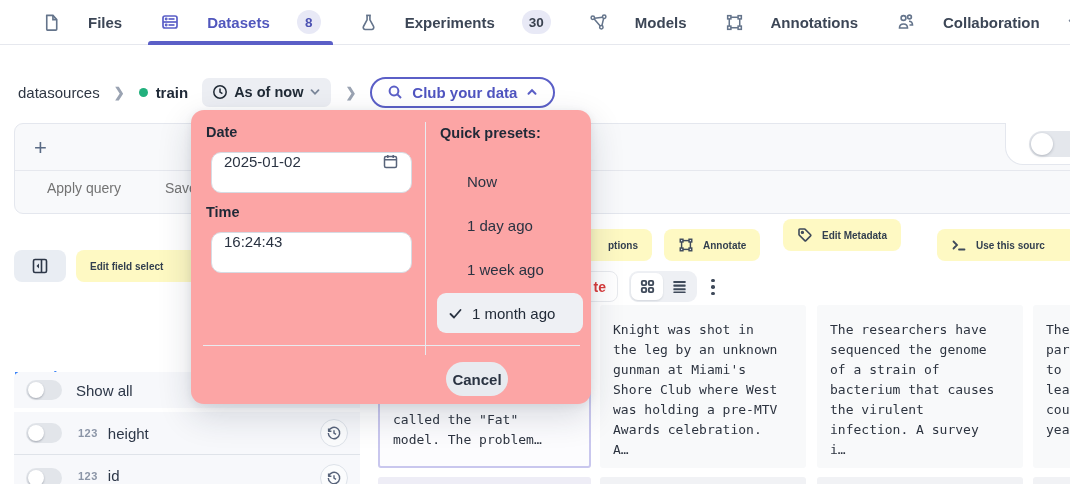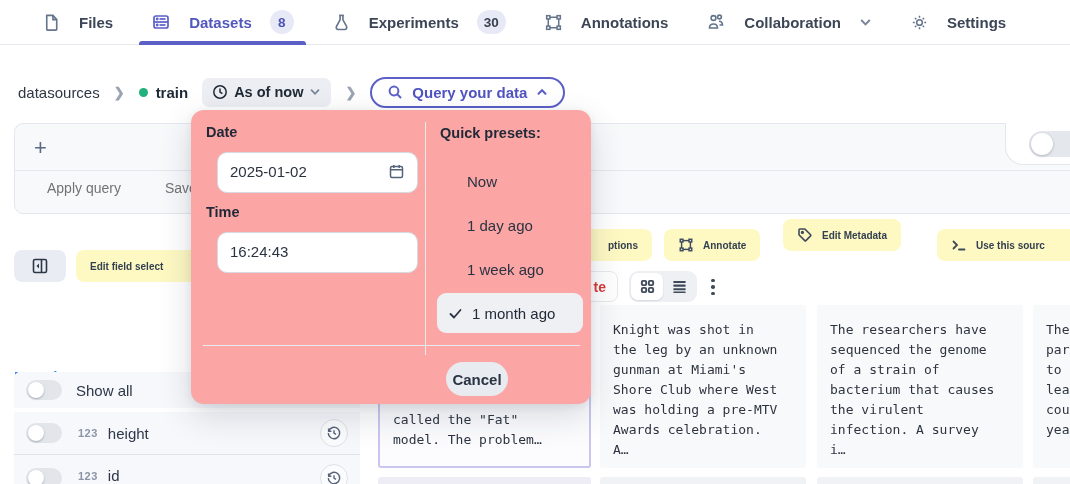--- a/index.html
+++ b/index.html
@@ -4,21 +4,21 @@
 <style>
   * { margin:0; padding:0; box-sizing:border-box; }
   html,body { width:1070px; height:484px; overflow:hidden; background:#fff;
     font-family:"Liberation Sans", sans-serif; color:#28303e; }
   .abs { position:absolute; }
   svg { display:block; }
 
   
   .nav { position:absolute; left:0; top:0; width:1070px; height:45px; background:#fff;
     border-bottom:1px solid #e6e8ee; display:flex; align-items:center; gap:38px; padding-left:42px; z-index:20; }
-  .nav-item { display:flex; align-items:center; gap:18px; height:44px; position:relative;
+  .nav-item { display:flex; align-items:center; gap:27px; height:44px; position:relative;
     font-size:15px; font-weight:700; color:#3c4656; cursor:pointer; }
   .nav-item .nicon { color:#64748b; }
   .nav-item.active { color:#5157bd; }
   .nav-item.active .nicon { color:#5b5fc7; }
   .nav-item.active::after { content:""; position:absolute; left:-12px; right:-12px; bottom:-1px;
     height:4px; background:#5b5fc7; border-radius:3px 3px 0 0; }
   .badge { min-width:24px; height:24px; padding:0 7px; border-radius:12px; background:#e8e9f6;
     display:flex; align-items:center; justify-content:center; font-size:13.5px; font-weight:700; color:#39414f; }
   .badge.indigo { color:#4d53b3; }
 
@@ -82,22 +82,22 @@
   .cell.selected { background:#fcfcfe; border:2px solid #c9c7ee; }
   .cell-text { font-family:"DejaVu Sans Mono", monospace; font-size:13px; line-height:20px; color:#2d3440;
     padding:15px 12px 0 13px; width:203px; overflow:hidden; }
   .pre { white-space:pre-line; }
   .strip { position:absolute; top:477px; height:7px; background:#f1f2f5; border-radius:3px 3px 0 0; z-index:4; }
 
   
   .popup { position:absolute; left:191px; top:110px; width:400px; height:294px; background:#fca5a5; border-radius:13px;
     box-shadow:0 12px 34px rgba(25,35,60,.16), 0 2px 8px rgba(25,35,60,.08); z-index:50; }
   .pp-label { position:absolute; font-size:14.5px; font-weight:700; color:#1f2937; }
-  .pp-input { position:absolute; left:26px; width:201px; height:41px; border:1px solid #d6dbe3; border-radius:10px;
-    background:#fff; display:flex; align-items:flex-end; padding:12px 12px; font-size:15px; color:#2a3342; cursor:text; }
+  .pp-input { position:absolute; left:20px; width:201px; height:41px; border:1px solid #d6dbe3; border-radius:10px;
+    background:#fff; display:flex; align-items:flex-start; padding:0 12px; font-size:15px; color:#2a3342; cursor:text; }
   .pp-input .cal { margin-left:auto; color:#57637a; }
   .vdiv { position:absolute; left:234px; top:12px; width:1px; height:233px; background:#e8ebf0; }
   .preset { position:absolute; left:276px; font-size:15px; color:#2a3342; cursor:pointer; }
   .preset-sel { position:absolute; left:246px; top:183px; width:146px; height:40px; background:#eef0f4; border-radius:9px;
     display:flex; align-items:center; gap:9px; padding-left:11px; font-size:15px; color:#222b38; cursor:pointer; }
   .pp-hdiv { position:absolute; left:12px; top:235px; width:377px; height:1px; background:#e8ebf0; }
   .btn { position:absolute; top:252px; height:34px; border-radius:17px; border:none; display:flex; align-items:center;
     justify-content:center; font-size:15px; font-weight:700; cursor:pointer; font-family:inherit; }
   .btn.cancel { left:255px; width:62px; background:#e8ebf0; color:#2a3342; }
   .btn.apply  { left:330px; width:62px; background:#5b5fc7; color:#fff; }
@@ -135,20 +135,31 @@
           <path d="M7.5 2.5h5"></path>
           <path d="M8.5 2.8v4.4l-3.8 7a2.1 2.1 0 0 0 1.9 3.1h6.8a2.1 2.1 0 0 0 1.9-3.1l-3.8-7V2.8"></path>
         </svg>
     </span>
     <span>Experiments</span>
     <span class="badge">30</span>
   </div>
   <div class="nav-item">
     <span class="nicon">
       <svg width="19" height="19" viewBox="0 0 20 20" fill="none" stroke="currentColor" stroke-width="1.6">
+          <circle cx="4" cy="5" r="1.8"></circle>
+          <circle cx="16" cy="4" r="1.8"></circle>
+          <circle cx="13" cy="15" r="1.8"></circle>
+          <path d="M5.8 5.4l8.4-1M15.4 5.7l-1.8 7.6M5.5 6.3l6.3 7.5"></path>
+        </svg>
+    </span>
+    <span>Models</span>
+  </div>
+  <div class="nav-item">
+    <span class="nicon">
+      <svg width="19" height="19" viewBox="0 0 20 20" fill="none" stroke="currentColor" stroke-width="1.6">
           <rect x="4.5" y="4.5" width="11" height="11"></rect>
           <rect x="2.8" y="2.8" width="3.4" height="3.4" fill="#fff"></rect>
           <rect x="13.8" y="2.8" width="3.4" height="3.4" fill="#fff"></rect>
           <rect x="2.8" y="13.8" width="3.4" height="3.4" fill="#fff"></rect>
           <rect x="13.8" y="13.8" width="3.4" height="3.4" fill="#fff"></rect>
         </svg>
     </span>
     <span>Annotations</span>
   </div>
   <div class="nav-item">
@@ -200,21 +211,21 @@
     </span>
   </span>
   <span class="sep">❯</span>
   <span class="query-btn">
     <span>
       <svg width="16" height="16" viewBox="0 0 16 16" fill="none" stroke="#5b5fc7" stroke-width="2">
           <circle cx="7" cy="7" r="4.4"></circle>
           <path d="M10.4 10.4 14 14"></path>
         </svg>
     </span>
-    <span>Query your data</span>
+    <span>Club your data</span>
     <span>
       <svg width="12" height="12" viewBox="0 0 12 12" fill="none" stroke="#5b5fc7" stroke-width="2" stroke-linecap="round">
           <path d="M2.5 7.8 6 4.2 9.5 7.8"></path>
         </svg>
     </span>
   </span>
 </div>
 
 <div class="qpanel">
   <span class="plus">+</span>

